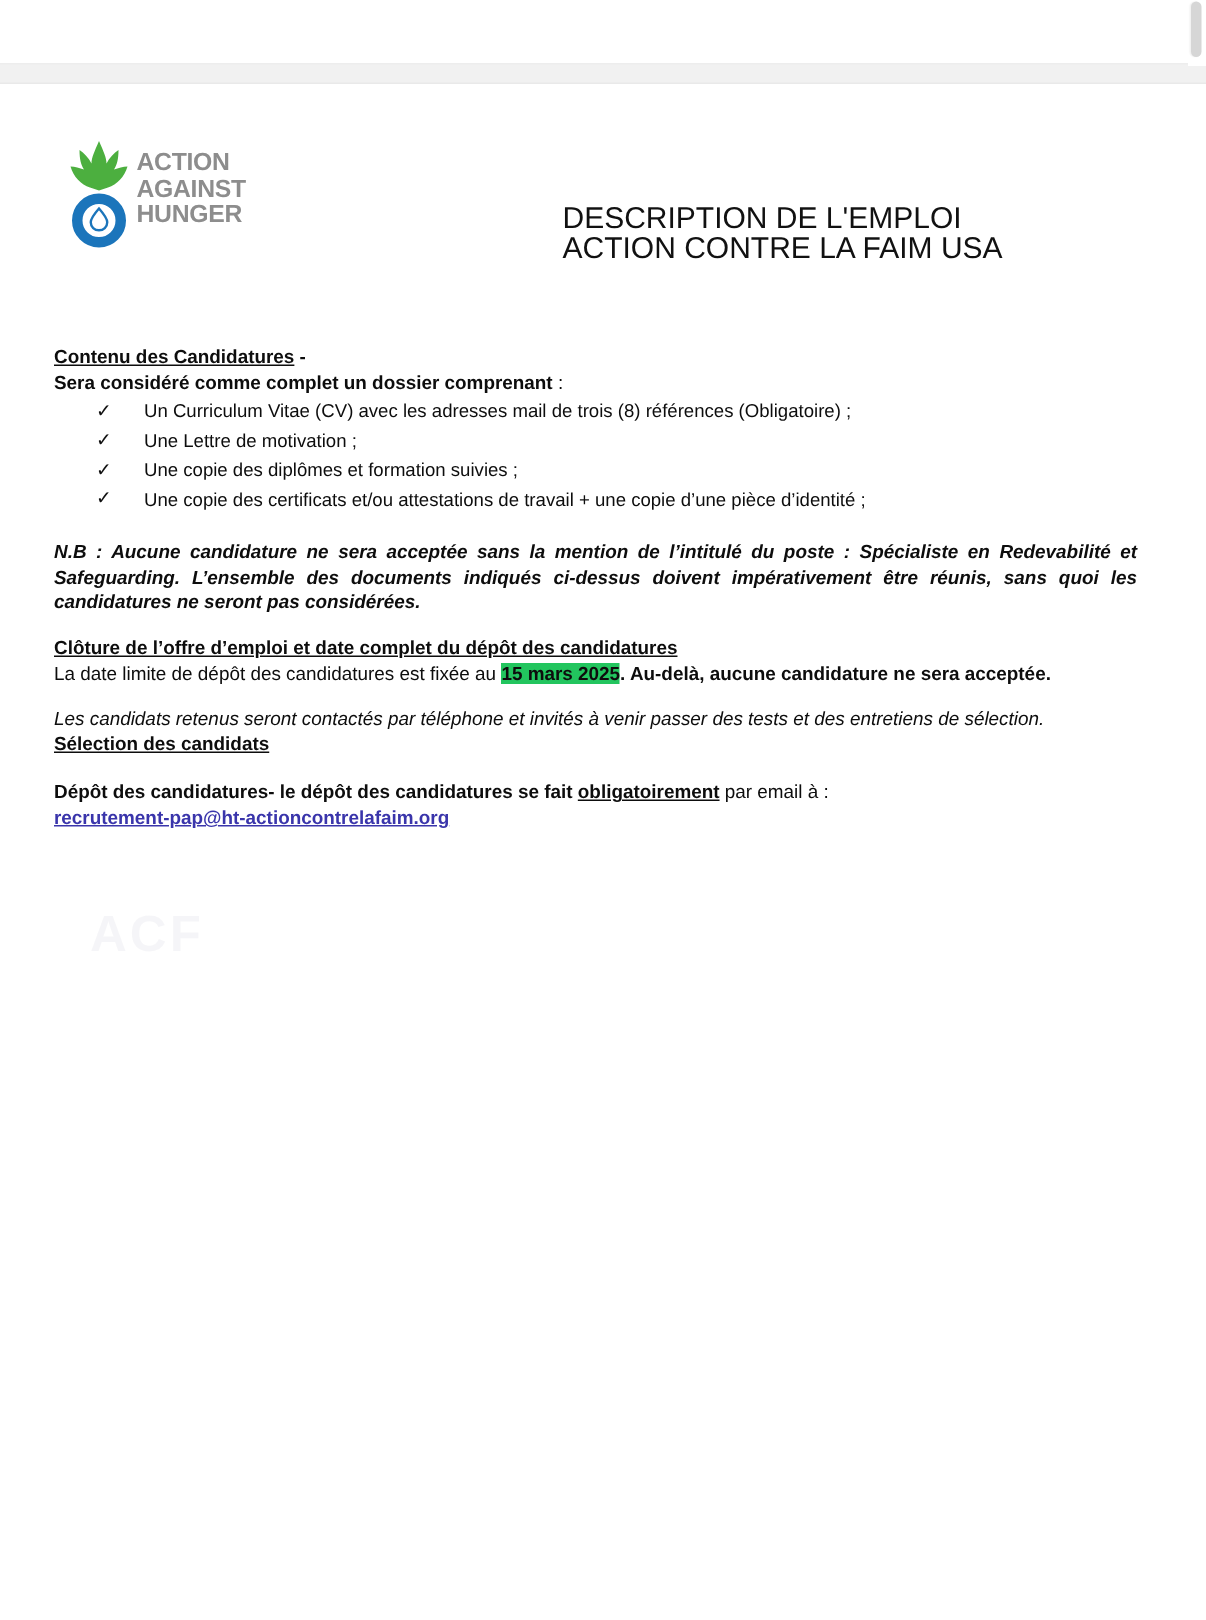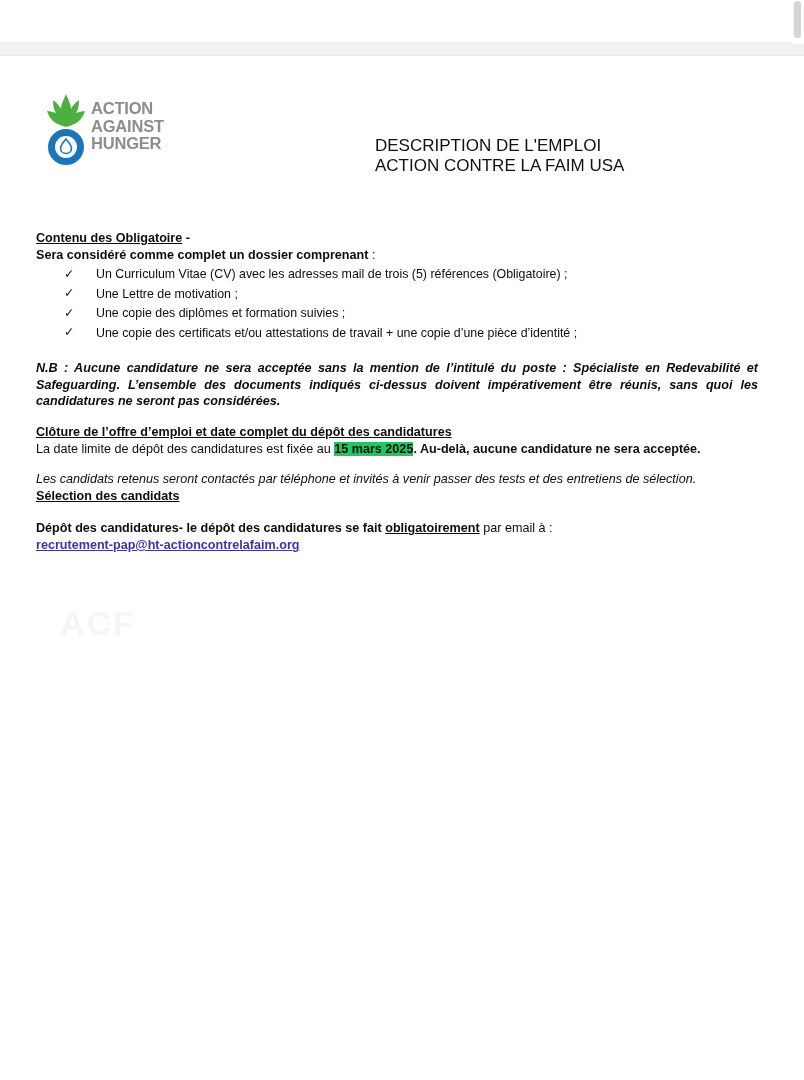--- a/index.html
+++ b/index.html
@@ -84,21 +84,21 @@
     line-height: 17.5px;
     letter-spacing: -0.2px;
   }
   .logo-words div { white-space: nowrap; }
 
   .doc-title {
     position: absolute;
     left: 375px; top: 50px;
     color: #111111;
     font-family: "Liberation Sans", sans-serif;
-    font-size: 17px;
+    font-size: 20px;
     line-height: 20px;
     white-space: nowrap;
   }
 
   
   #doc-body {
     position: absolute;
     left: 36px;
     top: 174px;
     width: 722px;
@@ -198,31 +198,31 @@
 
     <div class="doc-title">
       <div>DESCRIPTION DE L'EMPLOI</div>
       <div>ACTION CONTRE LA FAIM USA</div>
     </div>
   </div>
 
   <div id="doc-body">
 
     <div class="blk">
-      <span class="bold-ul">Contenu des Obligatoire</span><span class="bold"> -</span>
+      <span class="bold-ul">Contenu des Candidatures</span><span class="bold"> -</span>
     </div>
 
     <div class="blk">
       <span class="bold">Sera considéré comme complet un dossier comprenant</span><span> :</span>
     </div>
 
     <ul class="checklist">
       <li>
         <span class="chk">✓</span>
-        <span>Un Curriculum Vitae (CV) avec les adresses mail de trois (5) références (Obligatoire) ;</span>
+        <span>Un Curriculum Vitae (CV) avec les adresses mail de trois (8) références (Obligatoire) ;</span>
       </li>
       <li>
         <span class="chk">✓</span>
         <span>Une Lettre de motivation ;</span>
       </li>
       <li>
         <span class="chk">✓</span>
         <span>Une copie des diplômes et formation suivies ;</span>
       </li>
       <li>

